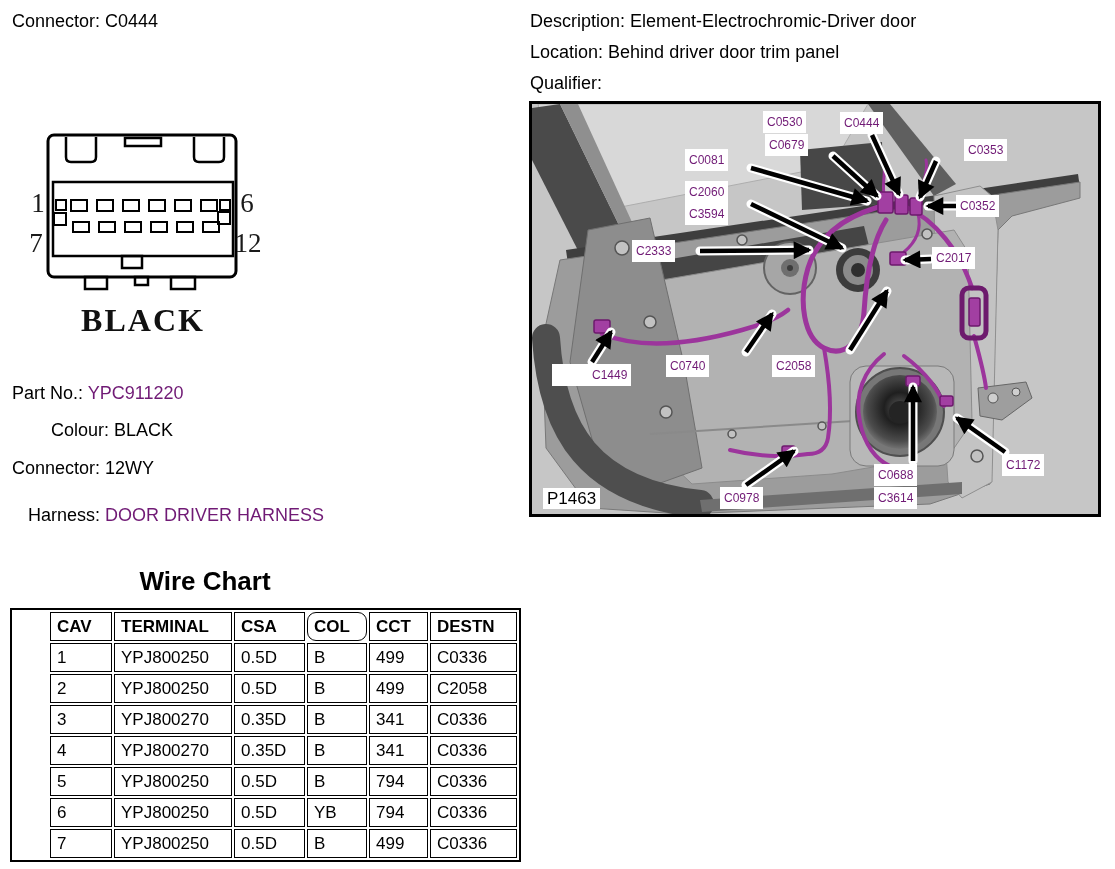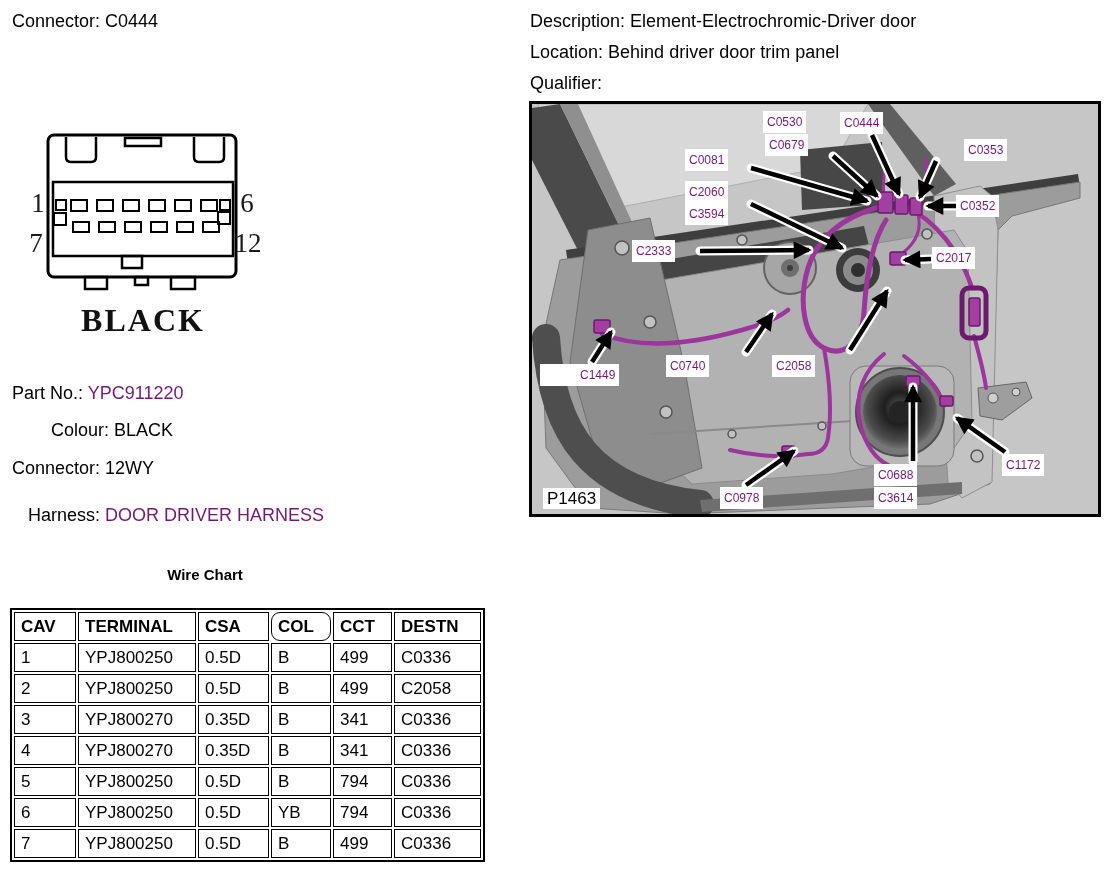--- a/index.html
+++ b/index.html
@@ -28,26 +28,27 @@
     font-size:17px; font-weight:normal; line-height:19px; padding:1px 4px;
   }
 
   
   .connector-svg { left:26px; top:118px; }
   .pin-num { font-family:"Liberation Serif", serif; font-size:27px; fill:#1a1a1a; }
   .conn-color { font-family:"Liberation Serif", serif; font-size:32px; font-weight:bold; fill:#111; letter-spacing:2px; }
 
   
   .chart-title { left:10px; top:566px; width:390px; text-align:center;
-                 font-size:15px; font-weight:bold; }
+                 font-size:26px; font-weight:bold; }
   table.wire {
     position:absolute; left:10px; top:608px;
     border-collapse:separate; border-spacing:2px;
     border:2px solid #000; background:#fff;
     font-size:17px;
+    padding-left:36px;
   }
   table.wire th, table.wire td {
     border:1.5px solid #000; padding:1px 6px; height:25px;
     text-align:left; vertical-align:middle; white-space:nowrap;
   }
   table.wire th { font-weight:bold; }
 </style>
 </head>
 <body>
 
@@ -323,21 +324,21 @@
   <div class="callout" style="left: 231px; top: 7px;">C0530</div>
       <div class="callout" style="left: 233px; top: 30px; text-align: center;">C0679</div>
       <div class="callout" style="left: 308px; top: 8px;">C0444</div>
       <div class="callout" style="left: 153px; top: 45px;">C0081</div>
       <div class="callout" style="left: 404px; top: 35px; margin-left: 28px;">C0353</div>
       <div class="callout" style="left: 424px; top: 91px;">C0352</div>
       <div class="callout" style="left: 153px; top: 77px;">C2060</div>
       <div class="callout" style="left: 153px; top: 99px;">C3594</div>
       <div class="callout" style="left: 100px; top: 136px;">C2333</div>
       <div class="callout" style="left: 400px; top: 143px;">C2017</div>
-      <div class="callout" style="left: 8px; top: 260px; padding-left: 40px;">C1449</div>
+      <div class="callout" style="left: 20px; top: 260px; padding-left: 40px;">C1449</div>
       <div class="callout" style="left: 134px; top: 251px;">C0740</div>
       <div class="callout" style="left: 240px; top: 251px;">C2058</div>
       <div class="callout" style="left: 342px; top: 360px;">C0688</div>
       <div class="callout" style="left: 342px; top: 383px;">C3614</div>
       <div class="callout" style="left: 470px; top: 350px;">C1172</div>
       <div class="callout" style="left: 188px; top: 383px;">C0978</div>
     </div>
 </div>
 
 </body></html>

